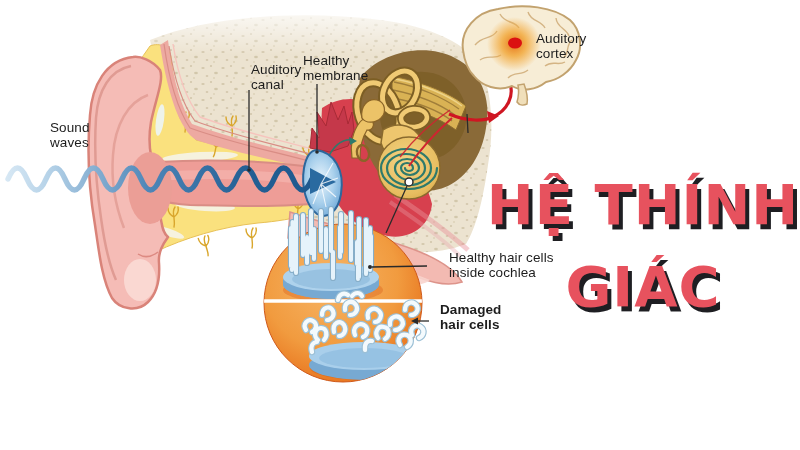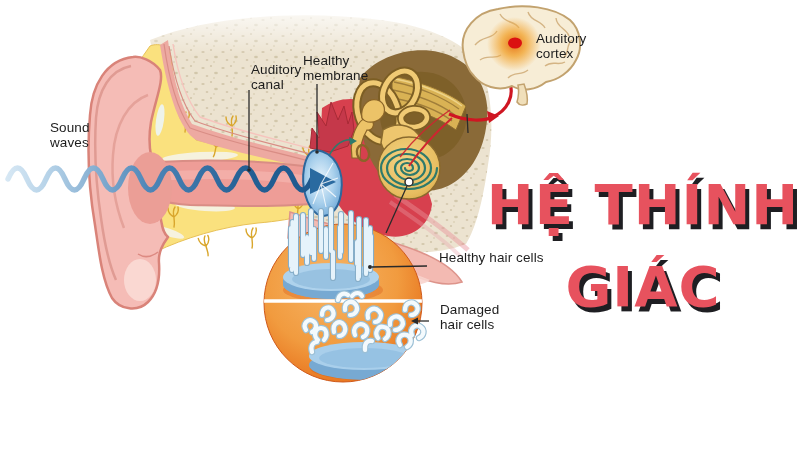--- a/index.html
+++ b/index.html
@@ -291,25 +291,26 @@
   <span>Healthy</span>
   <span>membrane</span>
 </div>
 
 <div class="lbl" style="left:528px;top:31px;">
   <span>Auditory</span>
   <span>cortex</span>
 </div>
 
 
-<div class="lbl" style="left:431px;top:250px;">
+<div class="lbl" style="left:441px;top:250px;">
   <span>Healthy hair cells</span>
-</div>
-
-<div class="lbl" style="left:432px;top:302px;">
+  <span>inside cochlea</span>
+</div>
+
+<div class="lbl" style="left:432px;top:302px;font-weight:bold;">
   <span>Damaged</span>
   <span>hair cells</span>
 </div>
 
 <div class="title-line" style="left:478px;top:172px;">HỆ THÍNH</div>
 <div class="title-line" style="left:478px;top:254px;">GIÁC</div>
 
 </div>
 
 </body></html>

